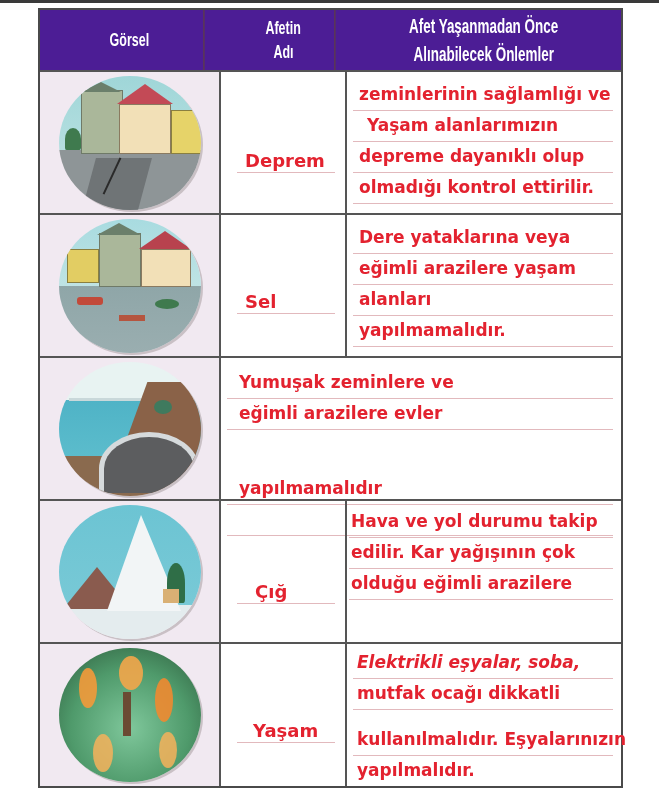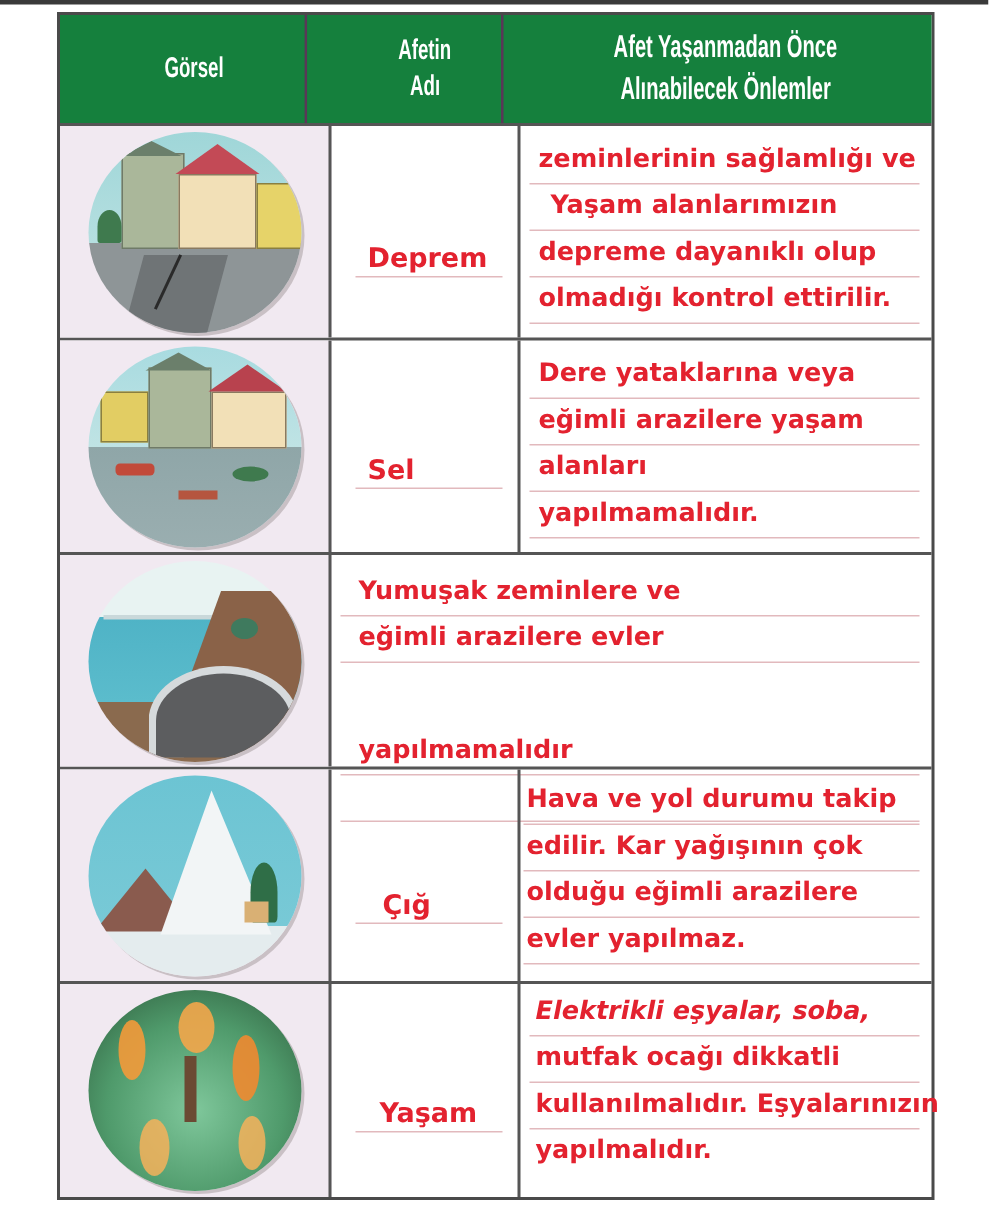--- a/index.html
+++ b/index.html
@@ -1,21 +1,21 @@
 <!DOCTYPE html>
 <html><head>
 <meta charset="utf-8">
 <style>
   html, body { margin:0; padding:0; }
   body { width:659px; height:812px; background:#ffffff; position:relative; overflow:hidden; font-family:"DejaVu Sans", sans-serif; }
   .topbar { position:absolute; left:0; top:0; width:659px; height:3px; background:#3a3a3a; }
   .tbl { position:absolute; left:38px; top:8px; width:585px; border:2px solid #4a4a4a; box-sizing:border-box; }
   .row { display:flex; border-top:2px solid #555; box-sizing:border-box; }
   .row:first-child { border-top:none; }
-  .hdr { height:72px; background:#15803d; color:#fff; }
+  .hdr { height:60px; background:#4c1d95; color:#fff; }
   .hdr .c { display:flex; align-items:center; justify-content:center; text-align:center; font-family:"Liberation Sans Narrow","Liberation Sans", sans-serif; font-weight:bold; font-size:19px; line-height:24px; transform:scaleX(0.82); }
   .c { box-sizing:border-box; position:relative; }
   .c1 { width:181px; border-right:2px solid #555; }
   .c2 { width:126px; border-right:2px solid #555; }
   .c3 { flex:1; }
   .hdr .c1, .hdr .c2 { border-right:2px solid #5a3658; }
   .body-row { height:143px; }
   .body-row .c1 { background:#f1e9f1; display:flex; align-items:center; justify-content:center; }
   .pic { width:142px; height:134px; border-radius:50%; overflow:hidden; position:relative; box-shadow: 2px 2px 0 #c9c0c5; }
   .name { position:absolute; left:16px; right:10px; color:#e3222f; font-weight:bold; font-size:18px; border-bottom:1px solid #e2b9bd; padding-left:8px; line-height:22px;margin-top:20px; }
@@ -130,21 +130,20 @@
       </div>
     </div>
     <div class="c c2">
       <div class="name" style="top:60px;padding-left:18px;">Çığ</div>
     </div>
     <div class="c c3">
       <div class="lines" style="top:6px;left:2px;">
         <div class="ln" style="padding-left:2px;">Hava ve yol durumu takip</div>
         <div class="ln" style="padding-left:2px;">edilir. Kar yağışının çok</div>
         <div class="ln" style="padding-left:2px;">olduğu eğimli arazilere</div>
-        <div class="ln" style="padding-left:2px;">evler yapılmaz.</div>
       </div>
     </div>
   </div>
 
   <div class="row body-row" style="height:144px;">
     <div class="c c1">
       <div class="pic" style="background:radial-gradient(circle at 50% 60%, #7fc79b 0%, #4f9a6b 55%, #2d5a3b 100%);">
         <div style="position:absolute;left:20px;top:20px;width:18px;height:40px;background:#f39a3a;border-radius:50%;opacity:.9;"></div>
         <div style="position:absolute;left:60px;top:8px;width:24px;height:34px;background:#f3a64a;border-radius:50%;opacity:.9;"></div>
         <div style="position:absolute;left:96px;top:30px;width:18px;height:44px;background:#f08a30;border-radius:50%;opacity:.9;"></div>
@@ -153,18 +152,18 @@
         <div style="position:absolute;left:100px;top:84px;width:18px;height:36px;background:#f6b15a;border-radius:50%;opacity:.85;"></div>
       </div>
     </div>
     <div class="c c2">
       <div class="name" style="top:56px;padding-left:16px;">Yaşam</div>
     </div>
     <div class="c c3">
       <div class="lines" style="top:4px;overflow:visible;">
         <div class="ln" style="padding-left:4px;font-style:italic;">Elektrikli eşyalar, soba,</div>
         <div class="ln" style="padding-left:4px;">mutfak ocağı dikkatli</div>
-        <div class="ln" style="padding-left:4px;">kullanılmalıdır. Eşyalarınızın</div>
+        <div class="ln" style="padding-left:4px;margin-top:15px;">kullanılmalıdır. Eşyalarınızın</div>
         <div class="ln" style="padding-left:4px;border-bottom:none;">yapılmalıdır.</div>
       </div>
     </div>
   </div>
 </div>
 
 </body></html>

